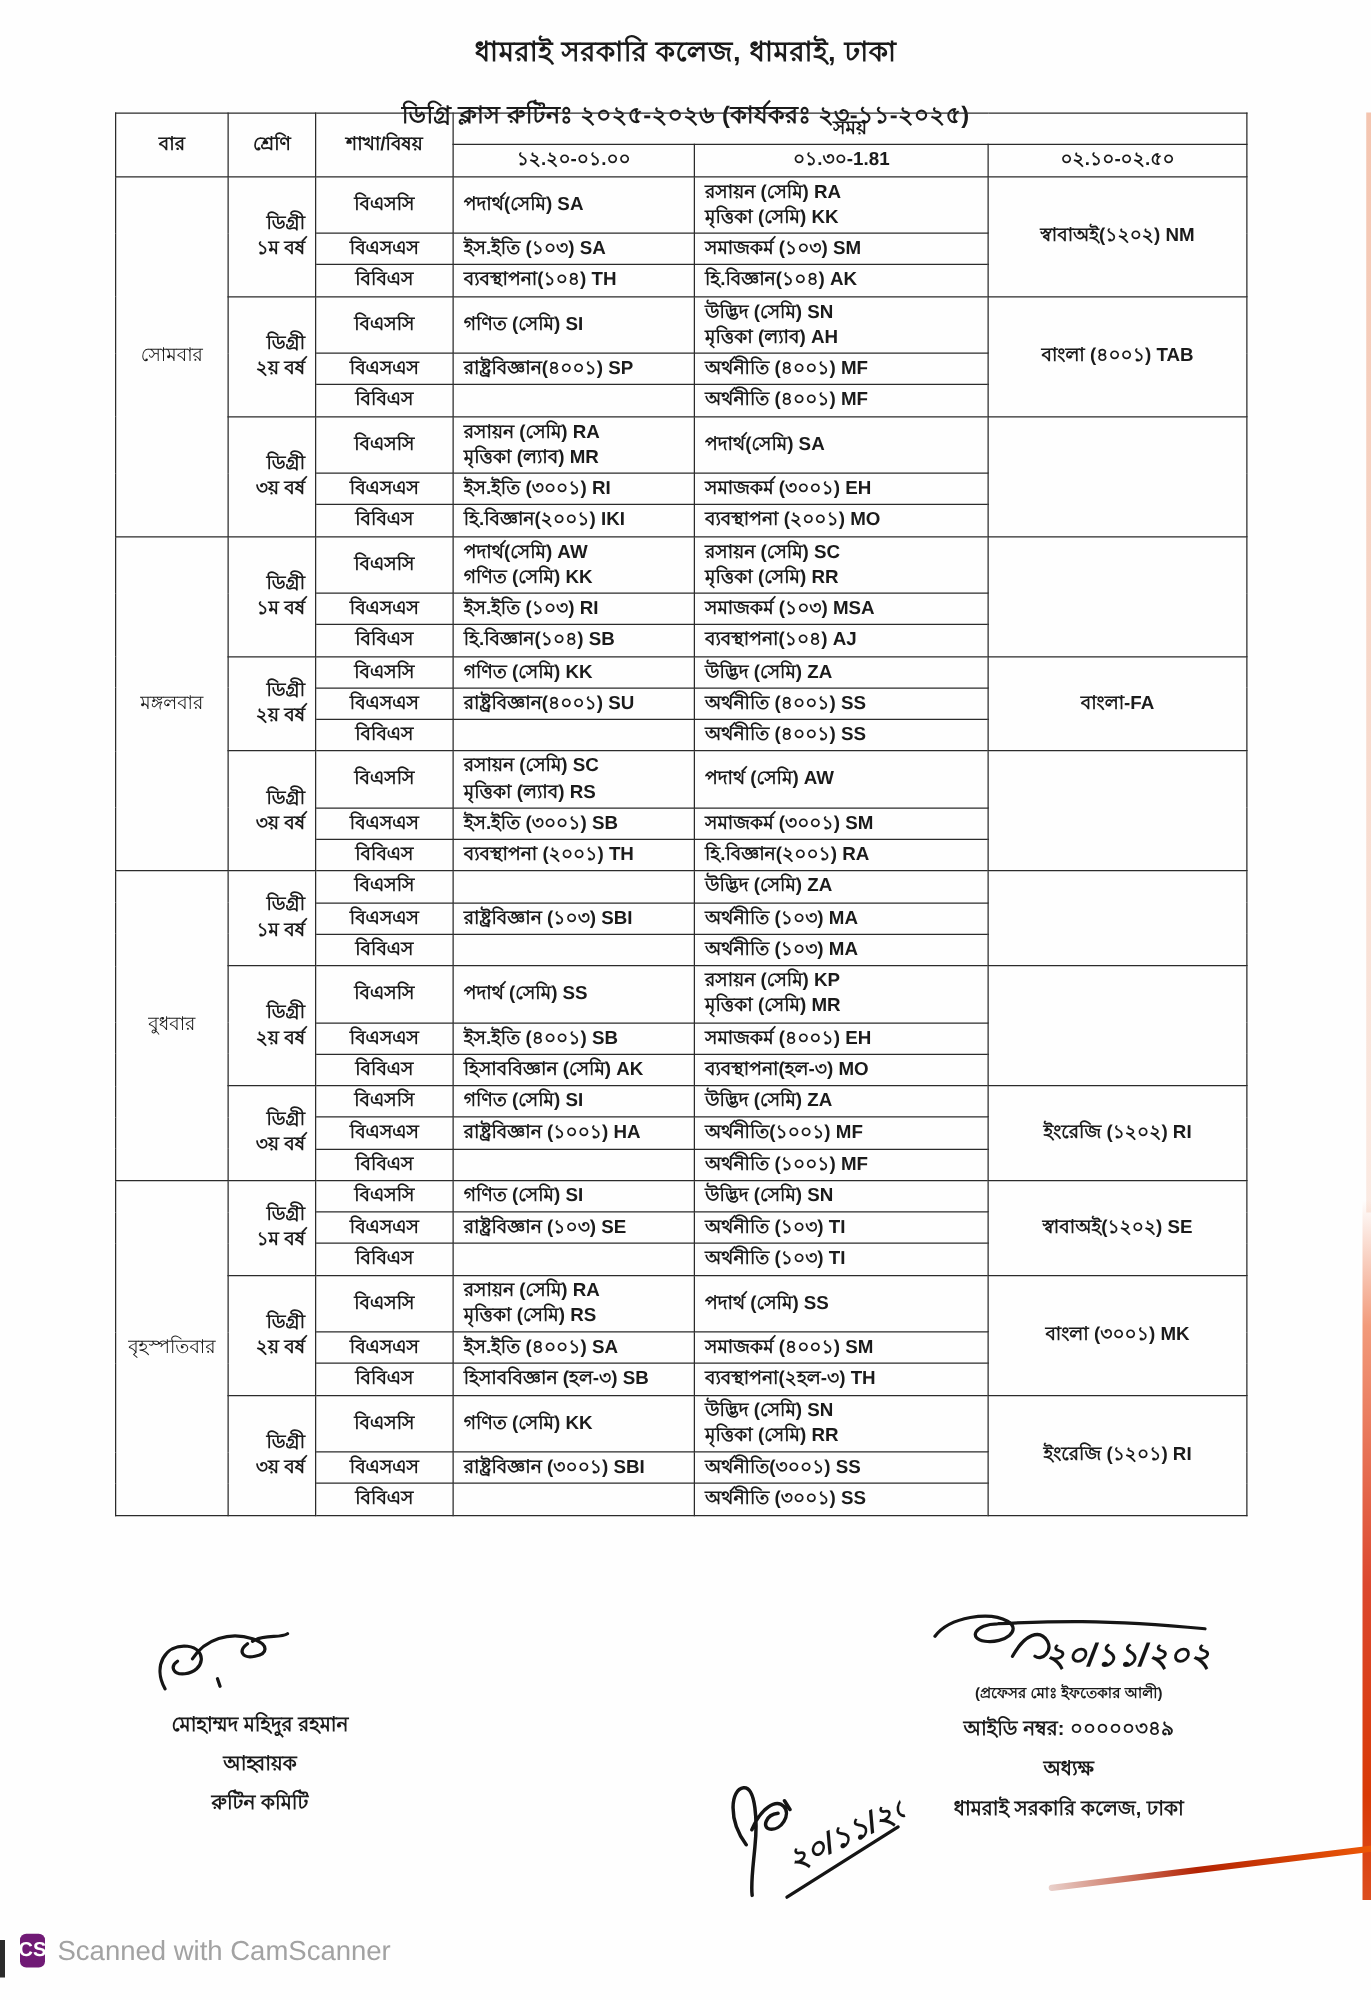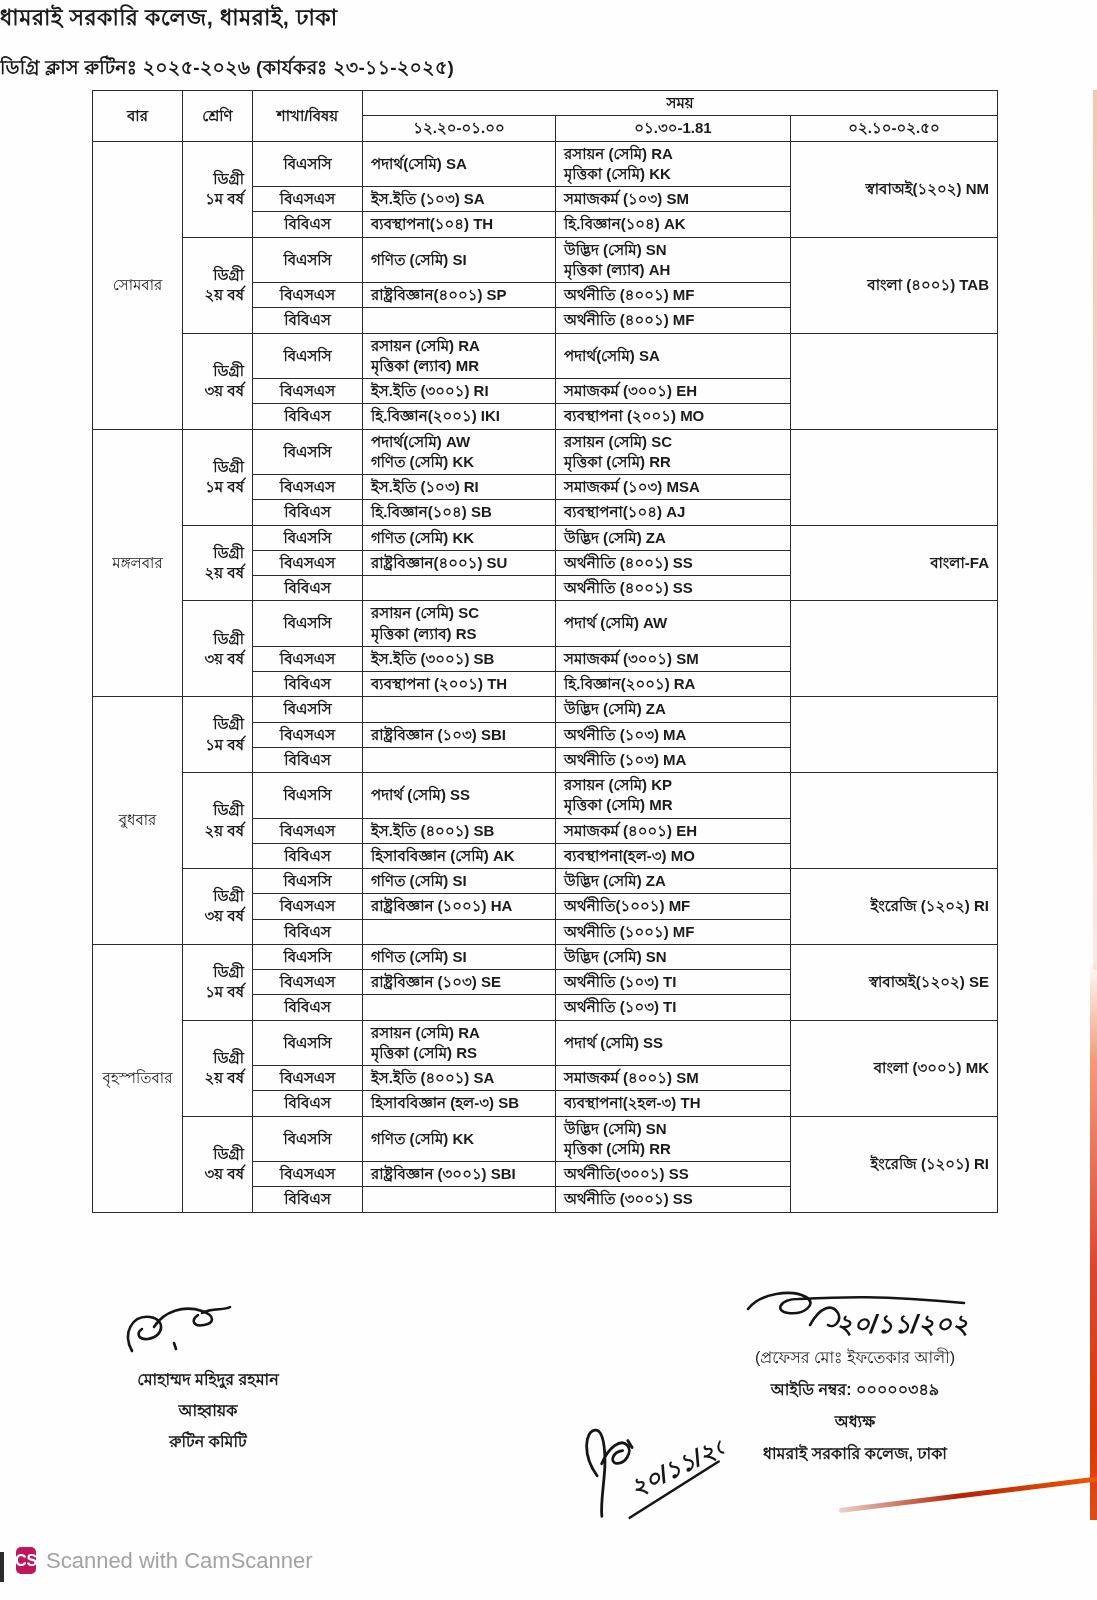--- a/index.html
+++ b/index.html
@@ -1,49 +1,49 @@
 <!DOCTYPE html>
 <html><head>
 <meta charset="utf-8">
 <style>
   * { margin:0; padding:0; box-sizing:border-box; }
   html,body { width:1097px; height:1600px; background:#ffffff; overflow:hidden;
               font-family:"Liberation Sans","DejaVu Sans",sans-serif; color:#1b1b1b; }
   .sheet { position:relative; width:1097px; height:1600px; background:#fefefe; }
 
-  .doc-header { text-align:left; }
+  .doc-header { text-align:center; padding-top:24px; }
   .doc-title { font-size:22px; font-weight:bold; letter-spacing:.5px; }
   .doc-subtitle { font-size:19px; font-weight:bold; margin-top:16px; letter-spacing:.3px; }
 
   table.routine { border-collapse:collapse; position:absolute; left:92px; top:90px; width:905px;
                   table-layout:fixed; }
   table.routine th, table.routine td { border:1.5px solid #2b2b2b; font-size:15px;
                   line-height:1.35; padding:2px 8px; vertical-align:middle; }
   thead th { font-weight:bold; text-align:center; padding:4px 4px; }
   td.day-cell { text-align:center; font-weight:400; }
   td.group-cell { text-align:right; font-weight:600; white-space:pre-line; }
   td.branch-cell { text-align:center; font-weight:600; }
   td.slot-cell { text-align:left; white-space:pre-line; font-weight:600; padding-left:12px; }
-  td.slot3-cell { text-align:right; white-space:pre-line; font-weight:600; padding-left:12px;margin-top:36px; }
+  td.slot3-cell { text-align:center; white-space:pre-line; font-weight:600; padding-left:12px;margin-top:36px; }
 
   .footer-area { position:absolute; left:0; top:1285px; width:1097px; height:250px; }
   .sig-block-left { position:absolute; left:78px; top:18px; width:260px; text-align:center; }
   .sig-block-left .sig-svg { display:block; margin:0 auto 2px 40px; }
   .sig-name { font-size:16px; font-weight:bold; }
   .sig-line { font-size:16px; font-weight:bold; margin-top:4px; }
 
   .sig-block-right { position:absolute; right:92px; top:0px; width:300px; text-align:center; }
   .sig-block-right .sig-svg { display:block; margin:0 auto -6px auto; }
-  .sig-right-name { font-size:16px; font-weight:normal; }
+  .sig-right-name { font-size:12px; font-weight:bold; }
   .sig-right-line { font-size:16px; font-weight:bold; margin-top:5px; }
 
   .sig-middle { position:absolute; left:575px; top:120px; transform:rotate(-18deg); }
 
   .camscanner { position:absolute; left:16px; bottom:26px; display:flex; align-items:center; gap:10px; }
-  .cs-badge { width:20px; height:27px; border-radius:5px; background:#be185d; color:#ffffff;
+  .cs-badge { width:20px; height:27px; border-radius:5px; background:#701a75; color:#ffffff;
               font-weight:bold; font-size:16px; display:flex; align-items:center; justify-content:center; }
   .cs-text { font-size:22px; color:#a2a2a2;text-align:center; }
 
   .scan-edge-right { position:absolute; right:0; top:960px; width:7px; height:560px;
        background:linear-gradient(180deg, rgba(232,73,15,0) 0%, rgba(232,73,15,.55) 18%,
                  rgba(214,40,10,.85) 55%, #d93a06 85%, rgba(217,58,6,.9) 100%); }
   .scan-edge-right2 { position:absolute; right:0; top:90px; width:4px; height:880px;
        background:linear-gradient(180deg, rgba(226,90,30,.35), rgba(226,90,30,.12)); }
   .scan-diagonal { position:absolute; right:-6px; top:1492px; width:265px; height:5px;
        background:linear-gradient(90deg, rgba(150,30,5,.2), #b32303 45%, #ef5a07);

